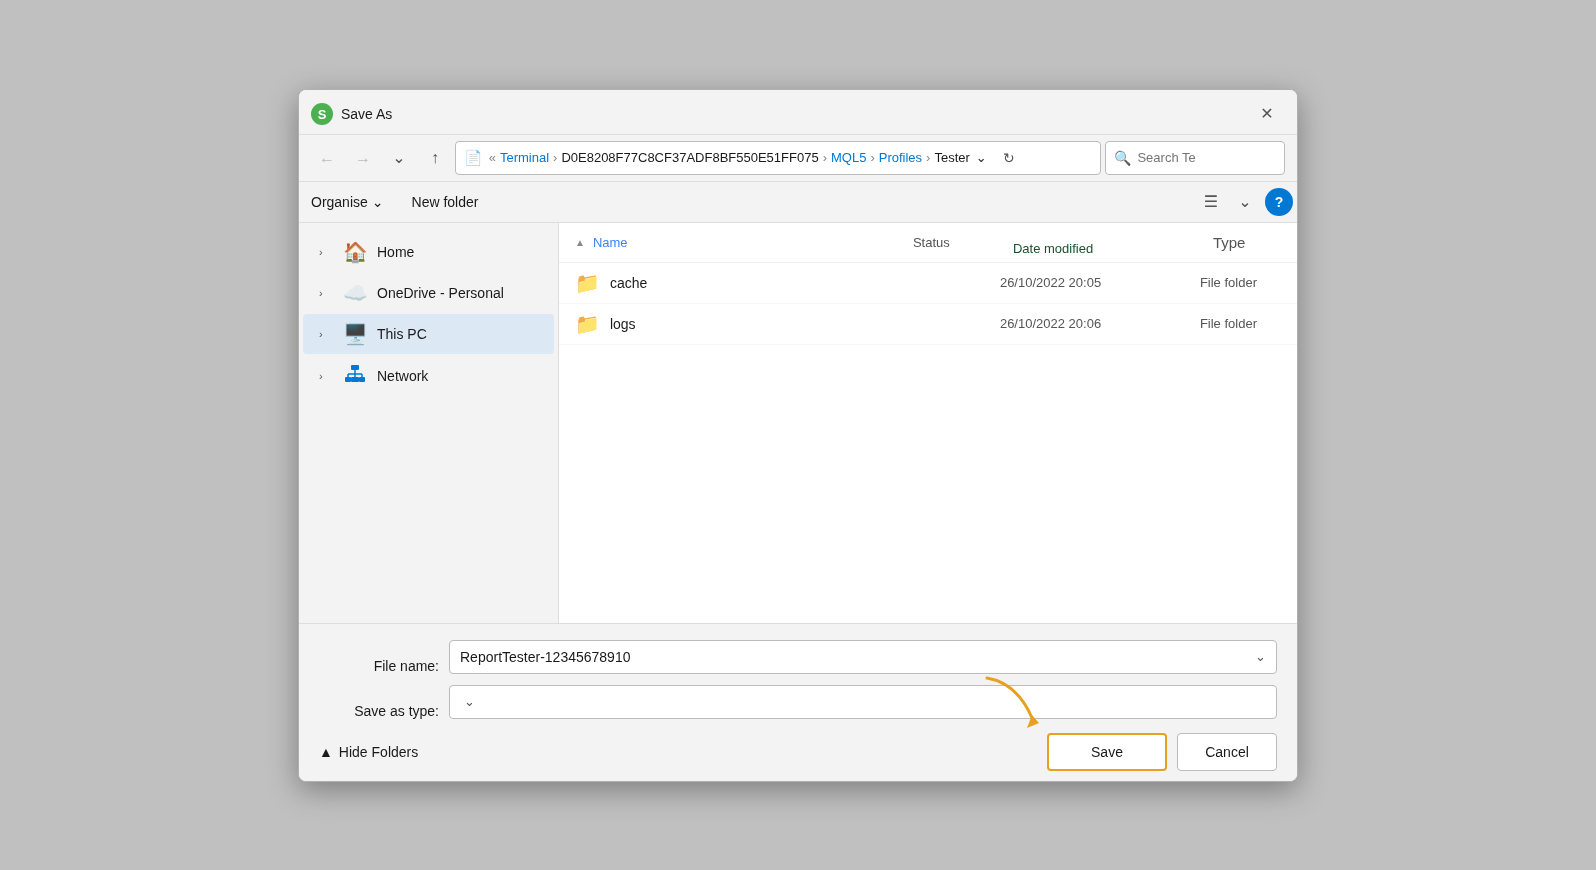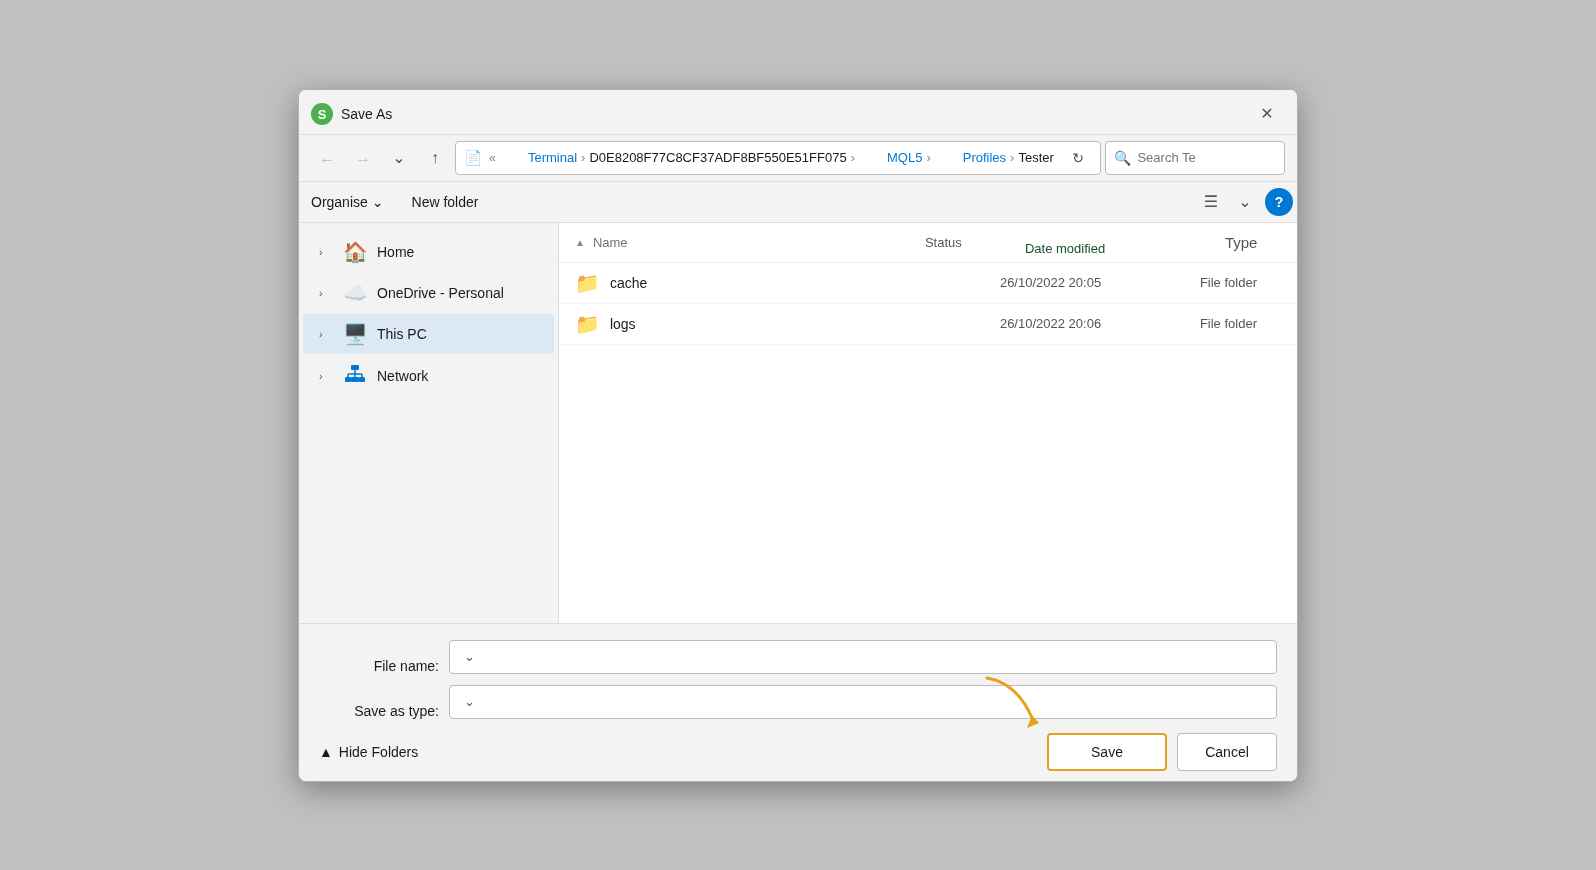--- a/index.html
+++ b/index.html
@@ -101,21 +101,21 @@
     }
     .address-path {
       display: flex;
       align-items: center;
       gap: 4px;
       white-space: nowrap;
       overflow: hidden;
     }
     .path-separator { color: #888; }
     .path-item { color: #1a1a1a; }
-    .path-item.clickable { cursor: pointer; color: #0078d4; margin-left: 28px; }
+    .path-item.clickable { cursor: pointer; color: #0078d4; }
     .path-dropdown {
       background: none;
       border: none;
       font-size: 13px;
       color: #1a1a1a;
       cursor: pointer;
       padding: 0 2px;
     }
     .refresh-btn {
       width: 28px;
@@ -275,22 +275,22 @@
       border-bottom: 1px solid #eee;
       background: white;
       position: sticky;
       top: 0;
     }
     .sort-up {
       color: #888;
       font-size: 10px;
       margin-right: 8px;
     }
-    .col-name { flex: 0 0 320px; font-size: 13px; color: #737373; cursor: pointer; }
-    .col-status { flex: 0 0 100px; font-size: 13px; color: #555; cursor: pointer; margin-left: 12px; }
+    .col-name { flex: 0 0 320px; font-size: 13px; color: #3b82f6; cursor: pointer; }
+    .col-status { flex: 0 0 100px; font-size: 13px; color: #555; cursor: pointer; }
     .col-date { flex: 0 0 200px; font-size: 13px; color: #14532d; cursor: pointer; margin-top: 12px; }
     .col-type { flex: 0 0 160px; font-size: 15px; color: #555; cursor: pointer; }
     .file-row {
       display: flex;
       align-items: center;
       padding: 8px 16px;
       cursor: pointer;
       border-bottom: 1px solid #f5f5f5;
     }
     .file-icon {
@@ -528,20 +528,21 @@
         <span class="file-type">File folder</span>
         <span class="file-size"></span>
       </div>
     </div>
   </div>
 
   <div class="bottom-area">
     <div class="form-row">
       <label class="form-label">File name:</label>
       <div class="form-input">
+        <input class="form-input-text" type="text" value="ReportTester-12345678910" style="">
         <span class="dropdown-arrow">⌄</span>
       </div>
     </div>
     <div class="form-row">
       <label class="form-label">Save as type:</label>
       <div class="form-input">
         <span class="dropdown-arrow">⌄</span>
       </div>
     </div>
 

